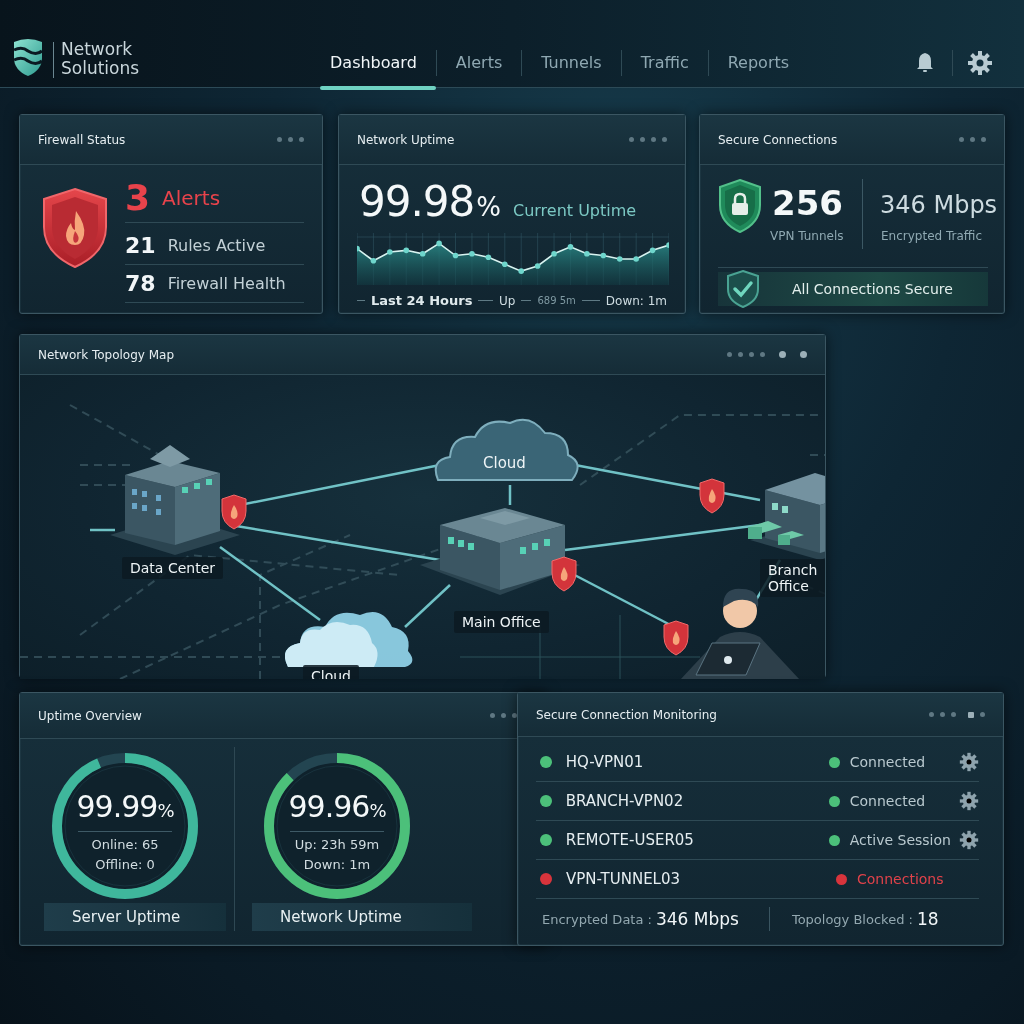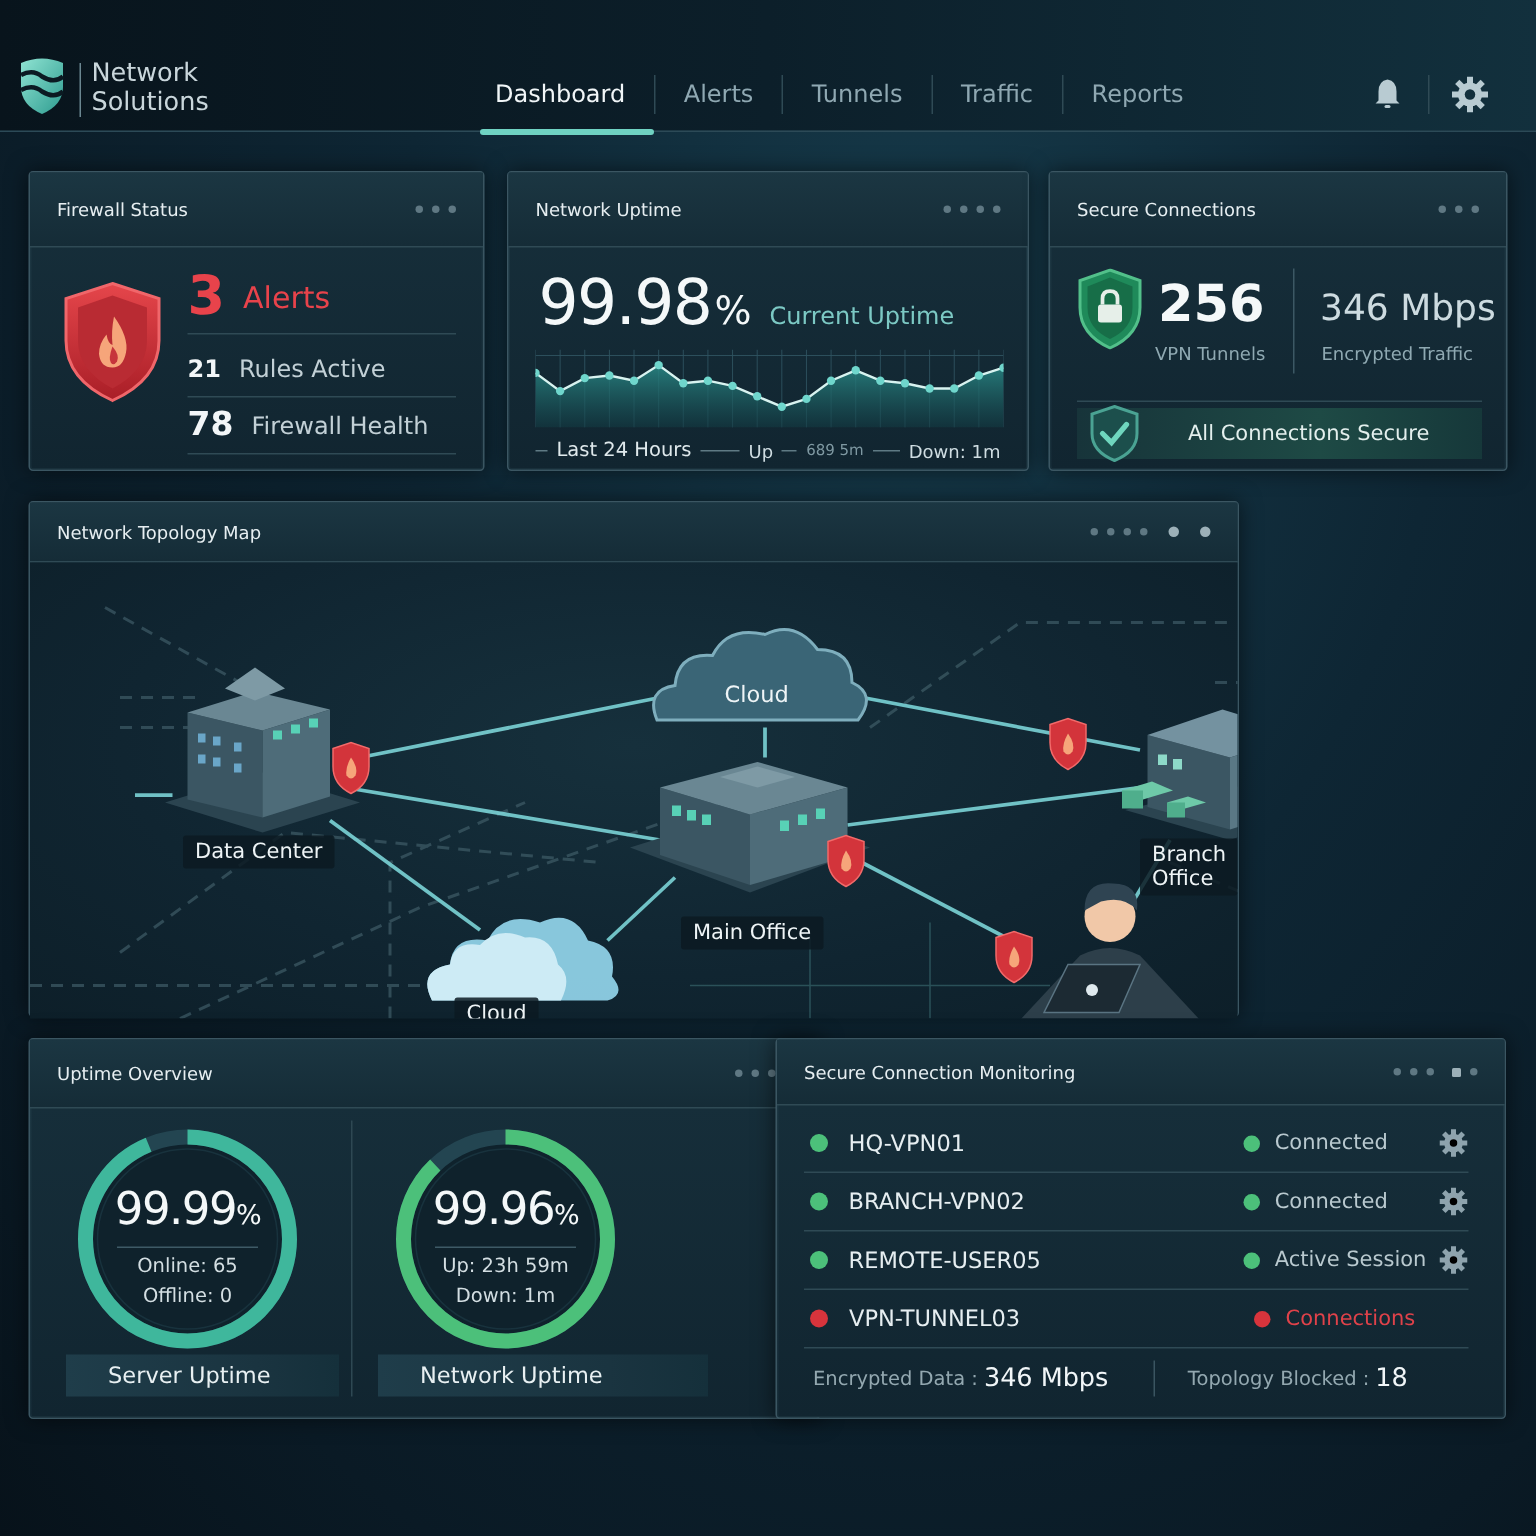--- a/index.html
+++ b/index.html
@@ -31,21 +31,21 @@
 .fw-row .n{font-weight:bold;color:#f2f6f8;margin-right:12px}
 .fw-row .l{color:#c2d0d6;font-size:16px}
 
 .up-main{position:absolute;left:20px;top:62px;display:flex;align-items:baseline}
 .up-main .big{font-size:42px;color:#f4f8f9;letter-spacing:-1px}
 .up-main .pct{font-size:26px;color:#f4f8f9;margin-left:2px}
 .up-main .sub{font-size:16px;color:#7cc9c4;margin-left:12px}
 .up-chart{position:absolute;left:18px;top:118px;width:312px;height:52px}
 .up-foot{position:absolute;left:18px;right:18px;top:178px;font-size:12px;display:flex;align-items:center;color:#cfdde2}
 .up-foot .ln{flex:1;height:1px;background:#5f7a84;margin:0 6px}
-.up-foot .lbl{font-size:13px;font-weight:normal;color:#dfe9ec}
+.up-foot .lbl{font-size:13px;font-weight:bold;color:#dfe9ec}
 
 .sc-body{position:relative;height:146px}
 .sc-body .div{position:absolute;left:162px;top:14px;width:1px;height:70px;background:#3c5864}
 .sc-num{position:absolute;left:72px;top:18px;font-size:34px;font-weight:bold;color:#f4f8f9}
 .sc-lbl{position:absolute;font-size:12px;color:#8fa9b2}
 .sc-num2{position:absolute;left:180px;top:26px;font-size:24px;color:#cddbe0}
 .sc-banner{position:absolute;left:18px;right:16px;top:102px;height:36px;border-top:1px solid #2f4a55;padding-top:4px}
 .sc-banner .in{height:34px;background:linear-gradient(90deg,#17343a,#1e4a45 60%,#16383a);display:flex;align-items:center;padding-left:8px;cursor:pointer}
 .sc-banner .in span{font-size:14px;color:#e3efed;margin-left:32px}
 
@@ -149,21 +149,21 @@
       <path d="M35 2 L66 12 L66 40 Q66 66 35 80 Q4 66 4 40 L4 12 Z" fill="url(#rs)" stroke="#f0666a" stroke-width="2"></path>
       <path d="M35 10 L58 18 L58 40 Q58 60 35 72 Q12 60 12 40 L12 18 Z" fill="#b92b33"></path>
       <path d="M36 24 Q46 38 44 48 Q42 58 35 58 Q27 58 26 49 Q26 42 31 36 Q32 42 35 43 Q34 34 36 24Z" fill="#f6a57a"></path>
       <path d="M35 44 Q40 50 38 54 Q36 57 34 55 Q32 52 35 44Z" fill="#c6353c"></path>
     </svg>
     <div class="fw-row" style="top:8px;height:50px;align-items:center">
       <span class="n" style="font-size:36px;color:#e8434b">3</span>
       <span class="l" style="color:#e8434b;font-size:20px">Alerts</span>
     </div>
     <div class="fw-row" style="top:62px;height:38px;align-items:center">
-      <span class="n" style="font-size:16px">21</span>
+      <span class="n" style="font-size:22px">21</span>
       <span class="l">Rules Active</span>
     </div>
     <div class="fw-row" style="top:100px;height:38px;align-items:center">
       <span class="n" style="font-size:22px">78</span>
       <span class="l">Firewall Health</span>
     </div>
   </div>
 </div>
 
 <div class="panel" style="left:338px;top:114px;width:348px;height:200px">

